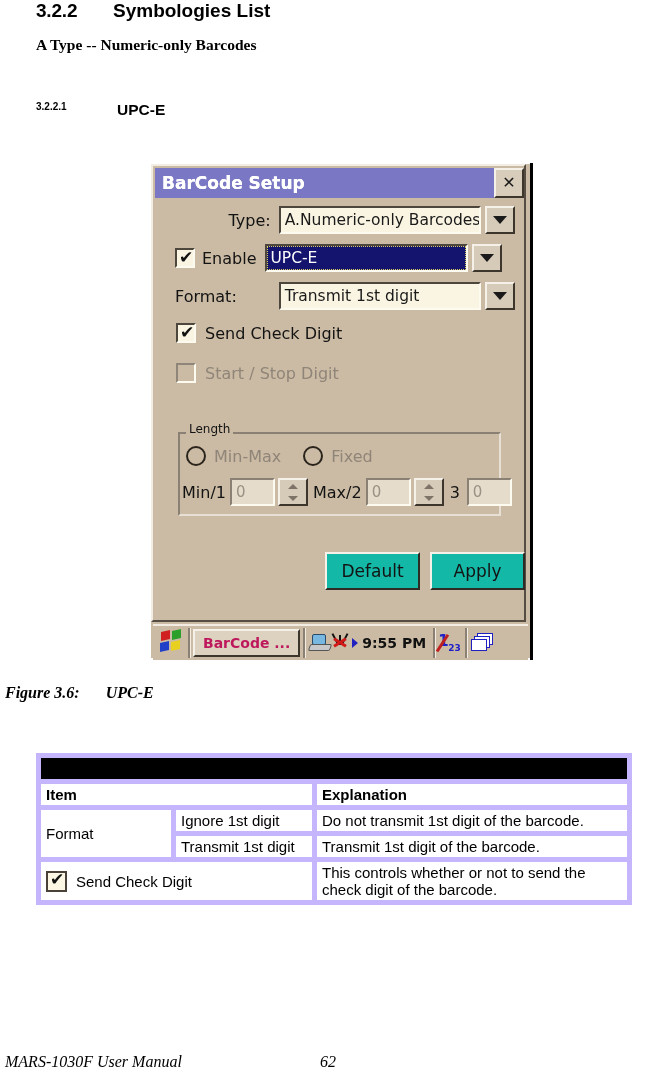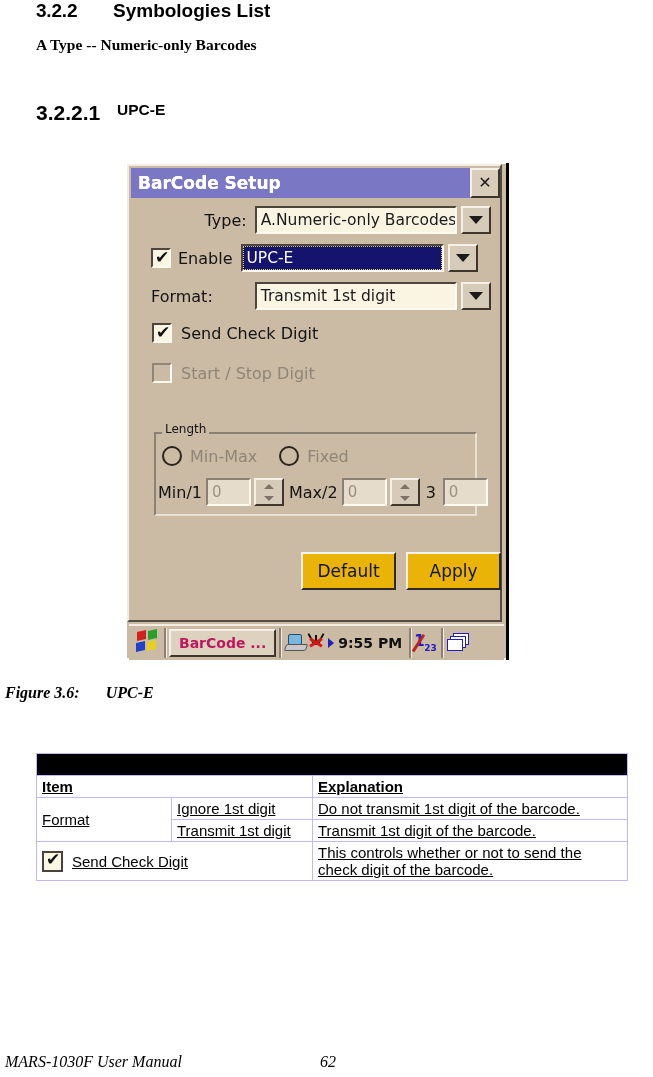--- a/index.html
+++ b/index.html
@@ -8,31 +8,31 @@
     font-family:"Liberation Sans", sans-serif;
     -webkit-font-smoothing:antialiased;
   }
   .pg{position:absolute;left:0;top:0;width:653px;height:1077px;}
 
   
   .h-sec{position:absolute;font-weight:bold;color:#000;}
   #sec-num{left:36px;top:0px;font-size:19px;letter-spacing:-0.2px;}
   #sec-title{left:113px;top:0px;font-size:19px;}
   #sub-a{left:36px;top:36px;font-size:15.5px;font-family:"Liberation Serif",serif;font-weight:bold;}
-  #sec3-num{left:36px;top:101px;font-size:21px;font-weight:bold;}
+  #sec3-num{left:36px;top:101px;font-size:10px;font-weight:bold;}
   #sec3-title{left:117px;top:101px;font-size:15.5px;font-weight:bold;}
 
   
   #fig-cap{position:absolute;left:5px;top:684px;font-family:"Liberation Serif",serif;
            font-weight:bold;font-style:italic;font-size:16px;color:#000;}
   #fig-cap .num{margin-right:26px;}
 
   
   #device{
-    position:absolute;left:127px;top:164px;width:379px;height:494px;
+    position:absolute;left:151px;top:164px;width:379px;height:494px;
     background:#cbbba4;box-sizing:border-box;
   }
   #device::after{
     content:"";position:absolute;right:-3px;top:-1px;width:3px;height:497px;background:#000;
   }
   .dlg{
     position:absolute;left:0px;top:0px;width:375px;height:458px;
     background:#cbbba4;
     border-top:2px solid #f3ece2;border-left:2px solid #f3ece2;
     border-right:2px solid #554d42;border-bottom:2px solid #554d42;
@@ -118,21 +118,21 @@
   .tri-d-s{width:0;height:0;border-left:5px solid transparent;border-right:5px solid transparent;border-top:5px solid #7d7367;}
   .numfield{
     height:28px;background:#e5dccc;
     border-top:2px solid #8a8073;border-left:2px solid #8a8073;
     border-right:2px solid #fdfaf0;border-bottom:2px solid #fdfaf0;
     box-sizing:border-box;display:flex;align-items:center;padding-left:4px;
     font-family:"DejaVu Sans",sans-serif;font-size:15px;color:#9c9184;
   }
 
   .pbtn{
-    height:38px;background:#eab308;
+    height:38px;background:#14b8a6;
     border-top:2px solid #f6f1e8;border-left:2px solid #f6f1e8;
     border-right:2px solid #2f2a23;border-bottom:2px solid #2f2a23;
     box-sizing:border-box;display:flex;align-items:center;justify-content:center;
     font-family:"DejaVu Sans",sans-serif;font-size:17px;color:#131313;
   }
 
   
   .taskbar{
     position:absolute;left:0px;top:458px;width:375px;height:36px;
     background:#cbbba4;border-top:2px solid #f3ece2;box-sizing:border-box;
@@ -144,22 +144,22 @@
     border-top:2px solid #f6f1e8;border-left:2px solid #f6f1e8;
     border-right:2px solid #3d362d;border-bottom:2px solid #3d362d;
     box-sizing:border-box;display:flex;align-items:center;padding:0 8px;
     font-family:"DejaVu Sans",sans-serif;font-weight:bold;font-size:14px;color:#be185d;
   }
   .clock{font-family:"DejaVu Sans",sans-serif;font-weight:bold;font-size:14px;color:#111;margin:0 4px;}
 
   
   #tbl{position:absolute;left:36px;top:753px;width:591px;}
   #tbl table{border-collapse:collapse;width:591px;table-layout:fixed;}
-  #tbl td,#tbl th{border:1px solid #c4b5fd;padding:2px 5px;vertical-align:middle;
-     font-family:"Liberation Sans",sans-serif;font-size:15px;color:#000;text-align:left;text-decoration:underline;}
+  #tbl td,#tbl th{border:5px solid #c4b5fd;padding:2px 5px;vertical-align:middle;
+     font-family:"Liberation Sans",sans-serif;font-size:15px;color:#000;text-align:left;}
   .capcell{background:#000;color:#fff;font-family:"Liberation Serif",serif;
      font-style:italic;font-weight:bold;font-size:17px;padding:3px 6px 4px 6px;border:1px solid #000;}
   .hdr{font-weight:bold;font-size:15.5px;}
   .cbcell{display:flex;align-items:center;gap:9px;}
   .cbmini{width:21px;height:21px;background:#fbf7e4;border:2px solid #4a4238;
      box-sizing:border-box;position:relative;flex:none;}
   .cbmini .mk{position:absolute;left:2px;top:-4px;font-size:17px;line-height:21px;color:#111;font-weight:bold;font-family:"DejaVu Sans",sans-serif;}
 
   
   #foot{position:absolute;left:0px;top:1053px;width:653px;height:24px;

